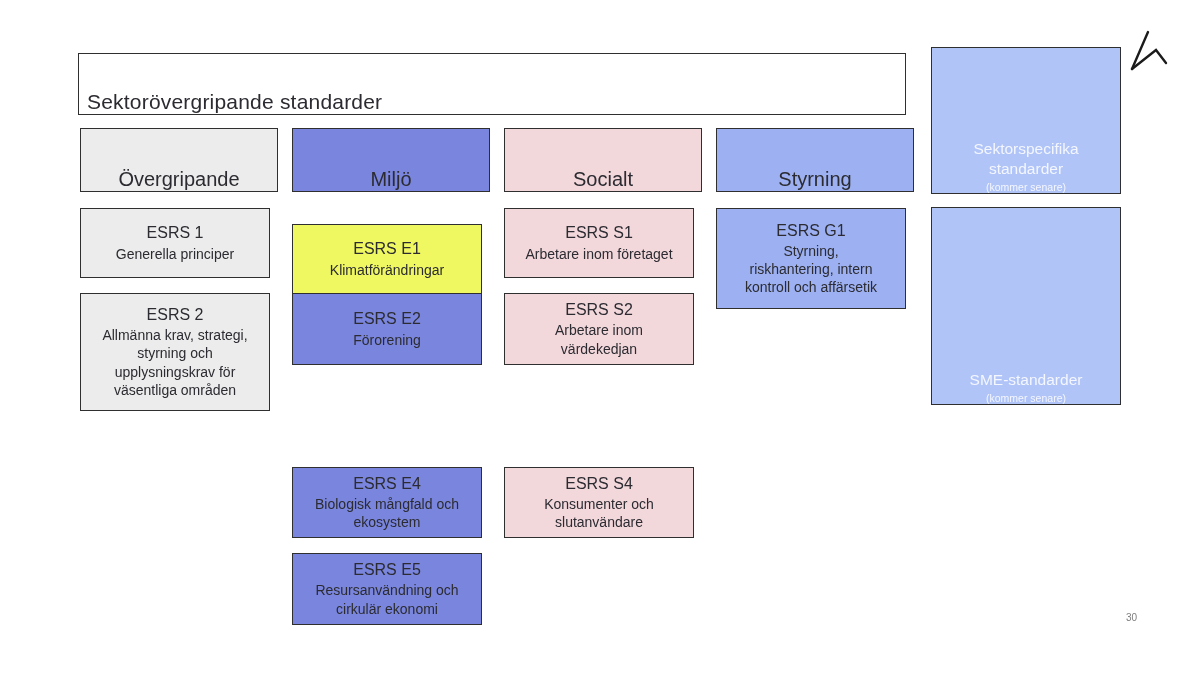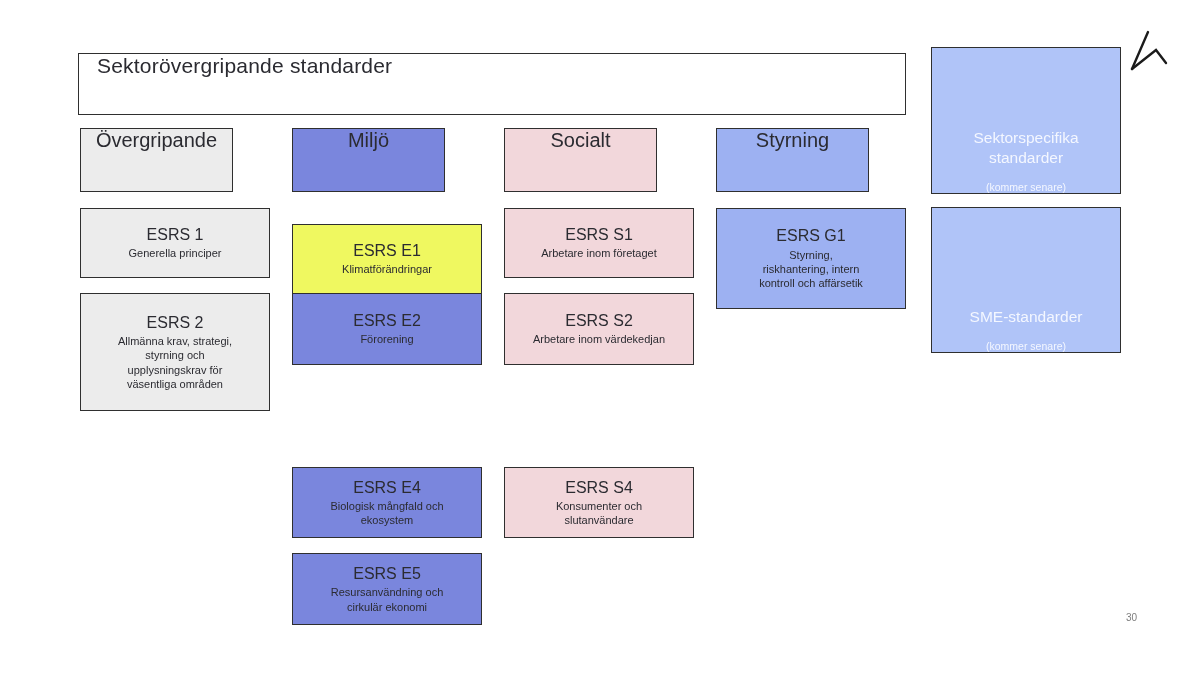--- a/index.html
+++ b/index.html
@@ -9,50 +9,50 @@
   }
   * { margin:0; padding:0; box-sizing:border-box; }
   html,body { background:#fff; }
   .slide {
     position:relative; width:1200px; height:675px; background:var(--page_bg);
     font-family:"Liberation Sans", sans-serif; color:var(--text_dark); overflow:hidden;
   }
   .title-box {
     position:absolute; left:78px; top:53px; width:828px; height:62px;
     border:1px solid var(--border); background:#fff;
-    display:flex; align-items:flex-start; padding-left:18px;
+    display:flex; align-items:flex-end; padding-left:8px;
     font-size:21px; letter-spacing:0.2px;
   }
   .col-header {
-    position:absolute; top:128px; width:153px; height:64px;
+    position:absolute; top:128px; width:198px; height:64px;
     border:1px solid var(--border);
-    display:flex; align-items:flex-start; justify-content:center;
+    display:flex; align-items:flex-end; justify-content:center;
     font-size:20px;
   }
   .card {
     position:absolute; width:190px;
     border:1px solid var(--border);
     display:flex; flex-direction:column; align-items:center; justify-content:center;
     text-align:center; padding:4px 12px;
   }
   .card-title { font-size:16px; line-height:1.2; }
-  .card-sub { font-size:11px; line-height:1.3; white-space:pre-line; margin-top:2px; }
+  .card-sub { font-size:14px; line-height:1.3; white-space:pre-line; margin-top:2px; }
   .bg-gray   { background:var(--gray); }
   .bg-blue   { background:var(--blue); }
   .bg-blue-light { background:var(--blue_light); }
   .bg-pink   { background:var(--pink); }
   .bg-yellow { background:var(--yellow);margin-top:16px; }
   .side-box {
     position:absolute; left:931px; width:190px;
     border:1px solid var(--border); background:var(--blue_pale);
     display:flex; flex-direction:column; align-items:center; justify-content:flex-end;
     text-align:center; color:var(--text_light);
   }
   .side-title { font-size:15.5px; line-height:1.25; white-space:pre-line; }
-  .side-note  { font-size:10.5px; margin-top:14px; }
+  .side-note  { font-size:10.5px; margin-top:3px; }
   .logo { position:absolute; left:1124px; top:27px; width:46px; height:48px; }
   .page-number {
     position:absolute; left:1126px; top:612px; width:24px;
     font-size:10px; color:var(--muted); 
   }
 </style>
 </head>
 <body>
 
 <div class="slide">
@@ -124,21 +124,21 @@
     <div class="card-sub">Styrning,
 riskhantering,  intern
 kontroll och affärsetik</div>
   </div>
 
   <div class="side-box" style="top:47px;height:147px">
     <div class="side-title">Sektorspecifika
 standarder</div>
     <div class="side-note">(kommer senare)</div>
   </div>
-  <div class="side-box" style="top:207px;height:146px">
+  <div class="side-box" style="top:207px;height:198px">
     <div class="side-title">SME-standarder</div>
     <div class="side-note">(kommer senare)</div>
   </div>
 
   <svg class="logo" viewBox="0 0 46 48">
     <polyline points="24,5 8,42" fill="none" stroke="#1b1b1b" stroke-width="2.4" stroke-linecap="round"></polyline>
     <polyline points="8,42 32,23 42,36" fill="none" stroke="#1b1b1b" stroke-width="2.4" stroke-linecap="round" stroke-linejoin="miter"></polyline>
   </svg>
 
   <div class="page-number">30</div>

